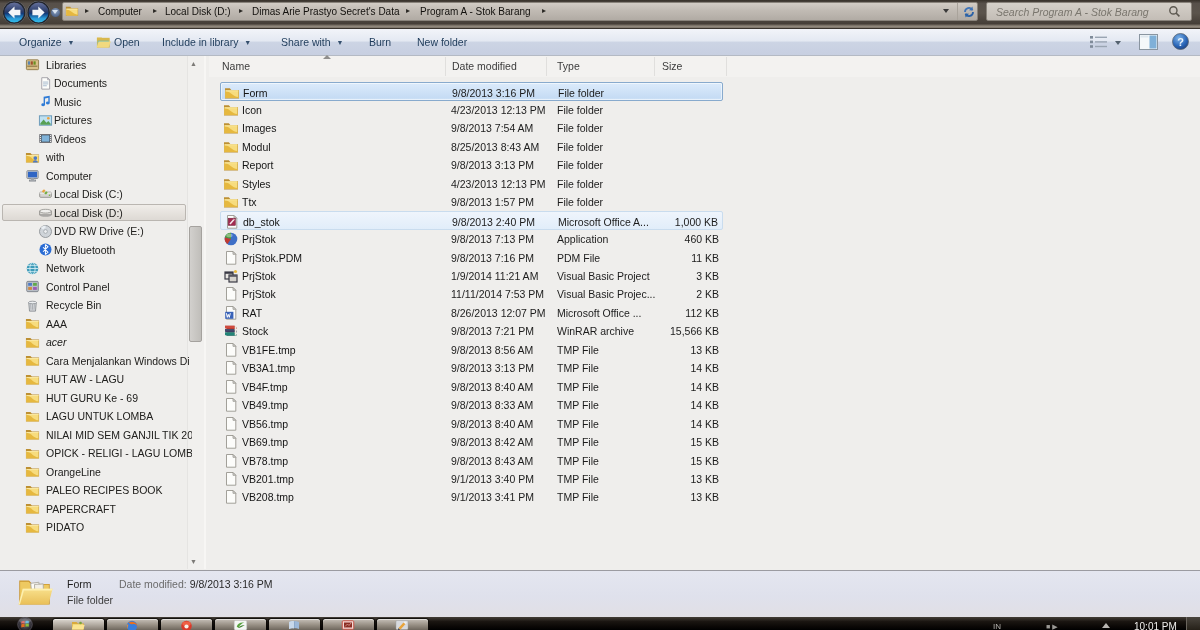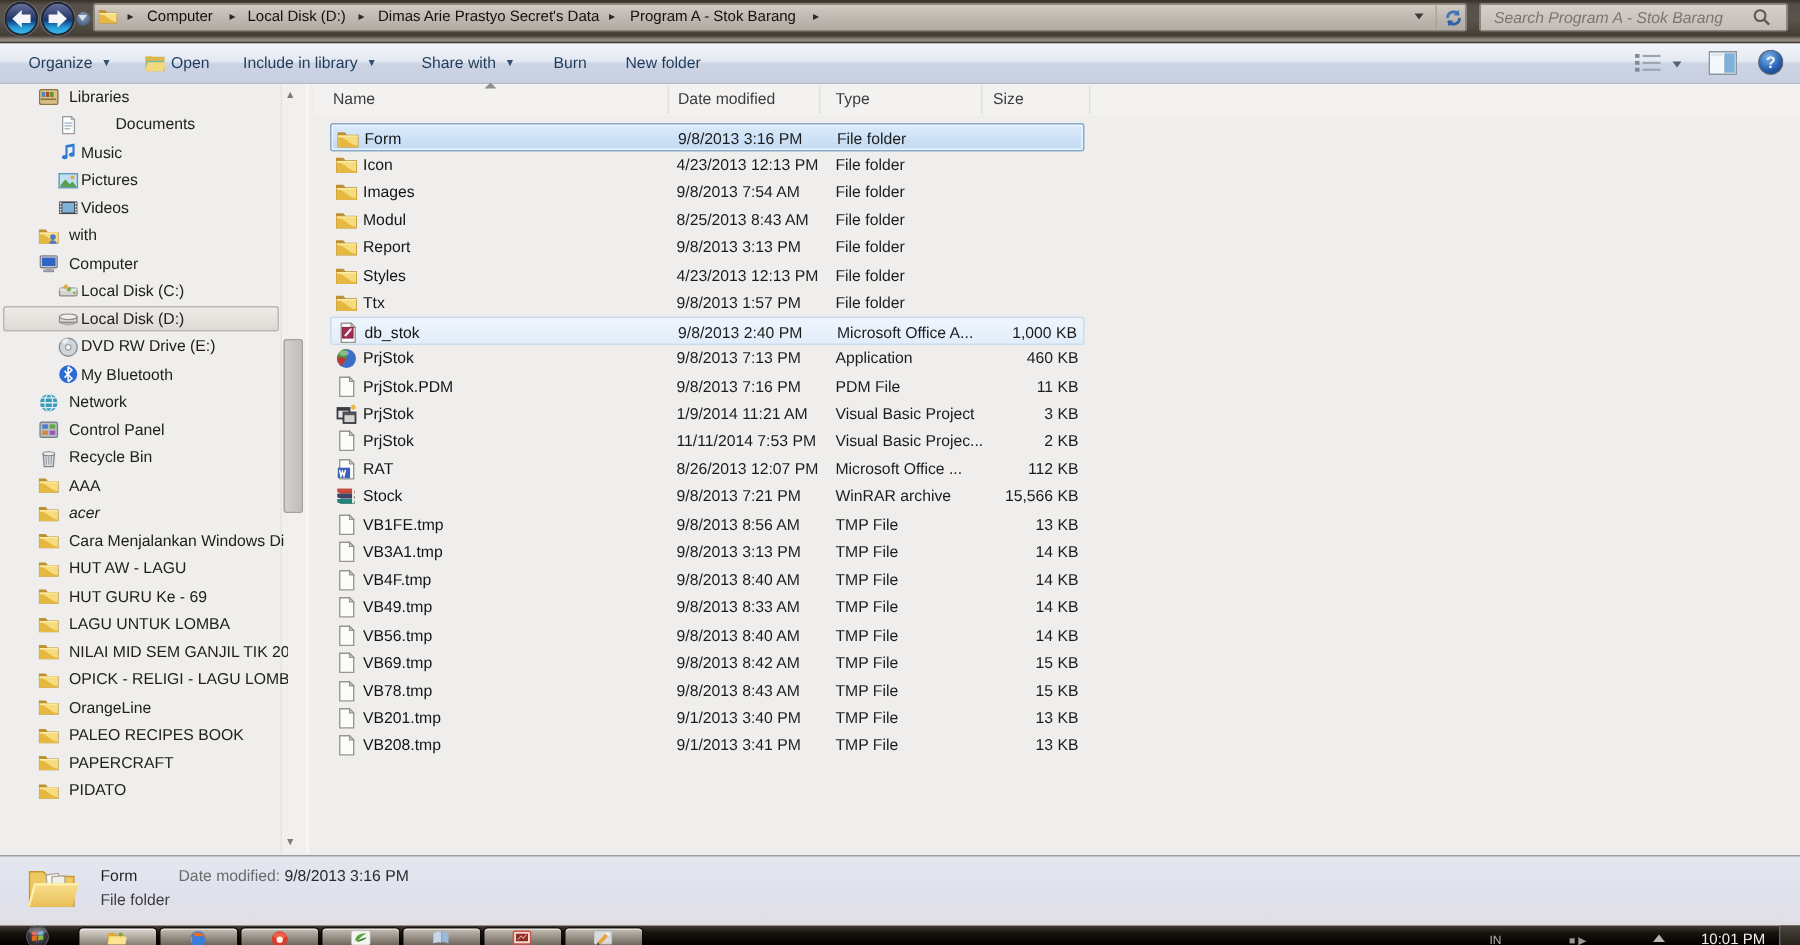--- a/index.html
+++ b/index.html
@@ -169,21 +169,21 @@
       <rect x="2.4" y="9.2" width="10.8" height="1.2" fill="#8a7340"></rect>
     </svg>
     <div class="sitem" style="left:46px;top:2.7px;">Libraries</div>
     <svg class="sicon abs" style="left:38px;top:19.7px" width="15" height="15" viewBox="0 0 16 16">
       <path d="M4 1.8 L10.2 1.8 L12.4 4 L12.4 14 L4 14 Z" fill="#fdfdfb" stroke="#9a98a0" stroke-width="0.9"></path>
       <path d="M10.2 1.8 L10.2 4 L12.4 4 Z" fill="#dcdbe0" stroke="#9a98a0" stroke-width="0.7"></path>
       <rect x="5.4" y="6" width="5.6" height="0.9" fill="#9ab0c8"></rect>
       <rect x="5.4" y="8" width="5.6" height="0.9" fill="#9ab0c8"></rect>
       <rect x="5.4" y="10" width="4" height="0.9" fill="#9ab0c8"></rect>
     </svg>
-    <div class="sitem" style="left:54px;top:21.2px;margin-left:23px;">Documents</div>
+    <div class="sitem" style="left:54px;top:21.2px;">Documents</div>
     <svg class="sicon abs" style="left:38px;top:38.2px" width="15" height="15" viewBox="0 0 16 16">
       <path d="M6 3 L12.5 1.8 L12.5 9.6 A2 1.5 0 1 1 11 8.2 L11 4 L7.5 4.7 L7.5 11.4 A2 1.5 0 1 1 6 10 Z" fill="#2f7bd6"></path>
     </svg>
     <div class="sitem" style="left:54px;top:39.7px;">Music</div>
     <svg class="sicon abs" style="left:38px;top:56.7px" width="15" height="15" viewBox="0 0 16 16">
       <rect x="1.5" y="3" width="13" height="10" fill="#bfe1f2" stroke="#6898b8" stroke-width="1"></rect>
       <path d="M2.5 11 L6 7 L9 10.5 L11 8.5 L13.5 11.5 L13.5 12.5 L2.5 12.5 Z" fill="#58a054"></path>
       <circle cx="11" cy="5.6" r="1.4" fill="#f0a23c"></circle>
     </svg>
     <div class="sitem" style="left:54px;top:58.2px;">Pictures</div>

